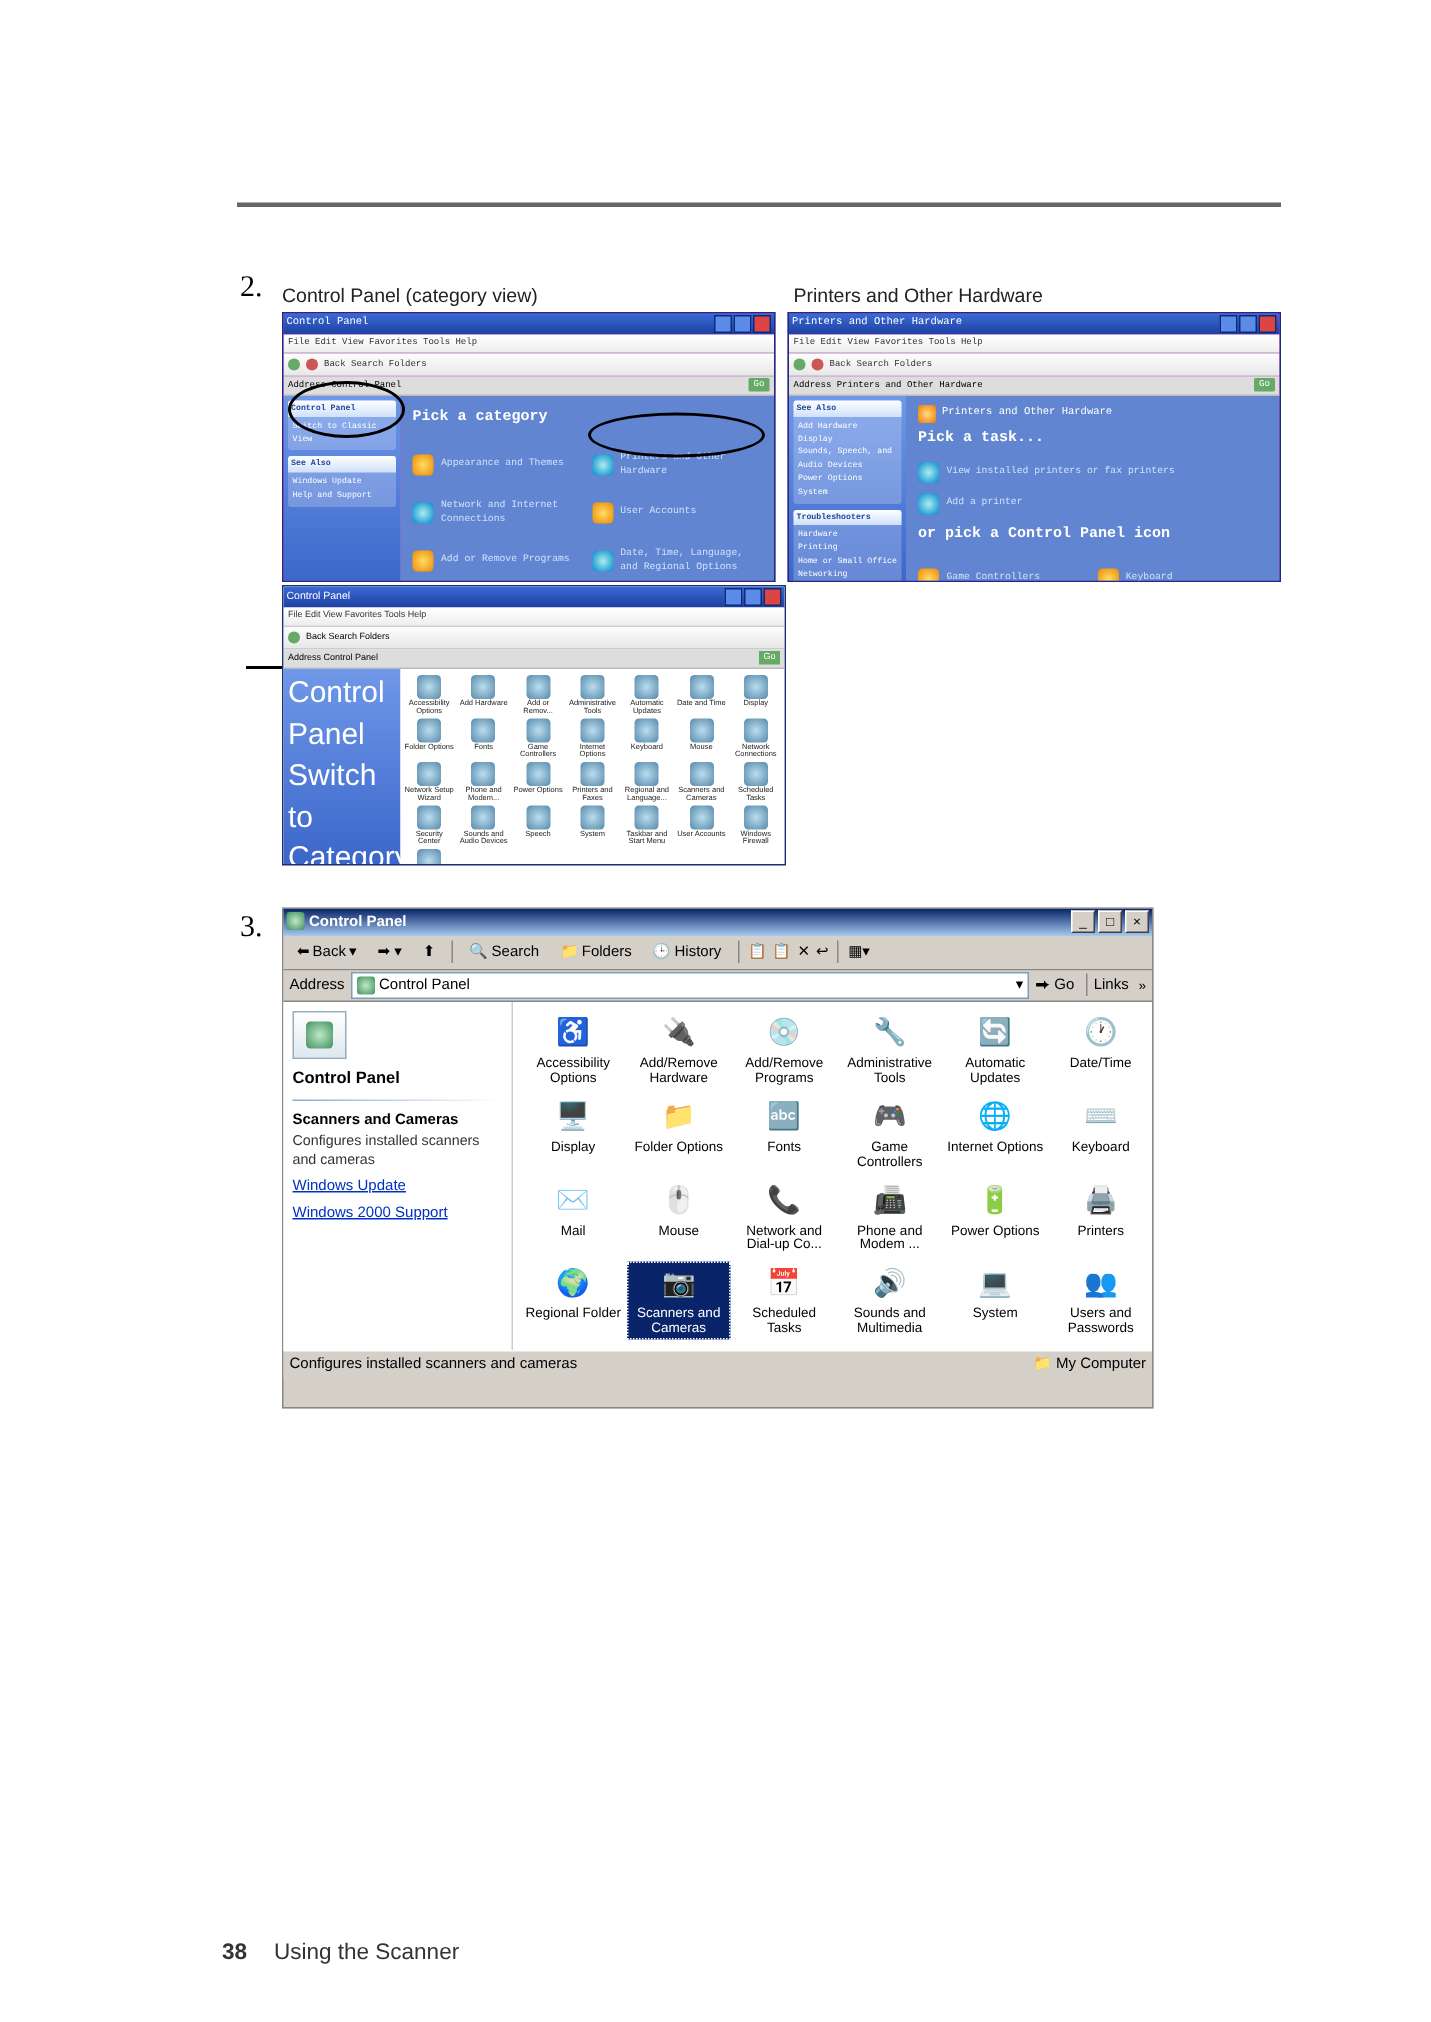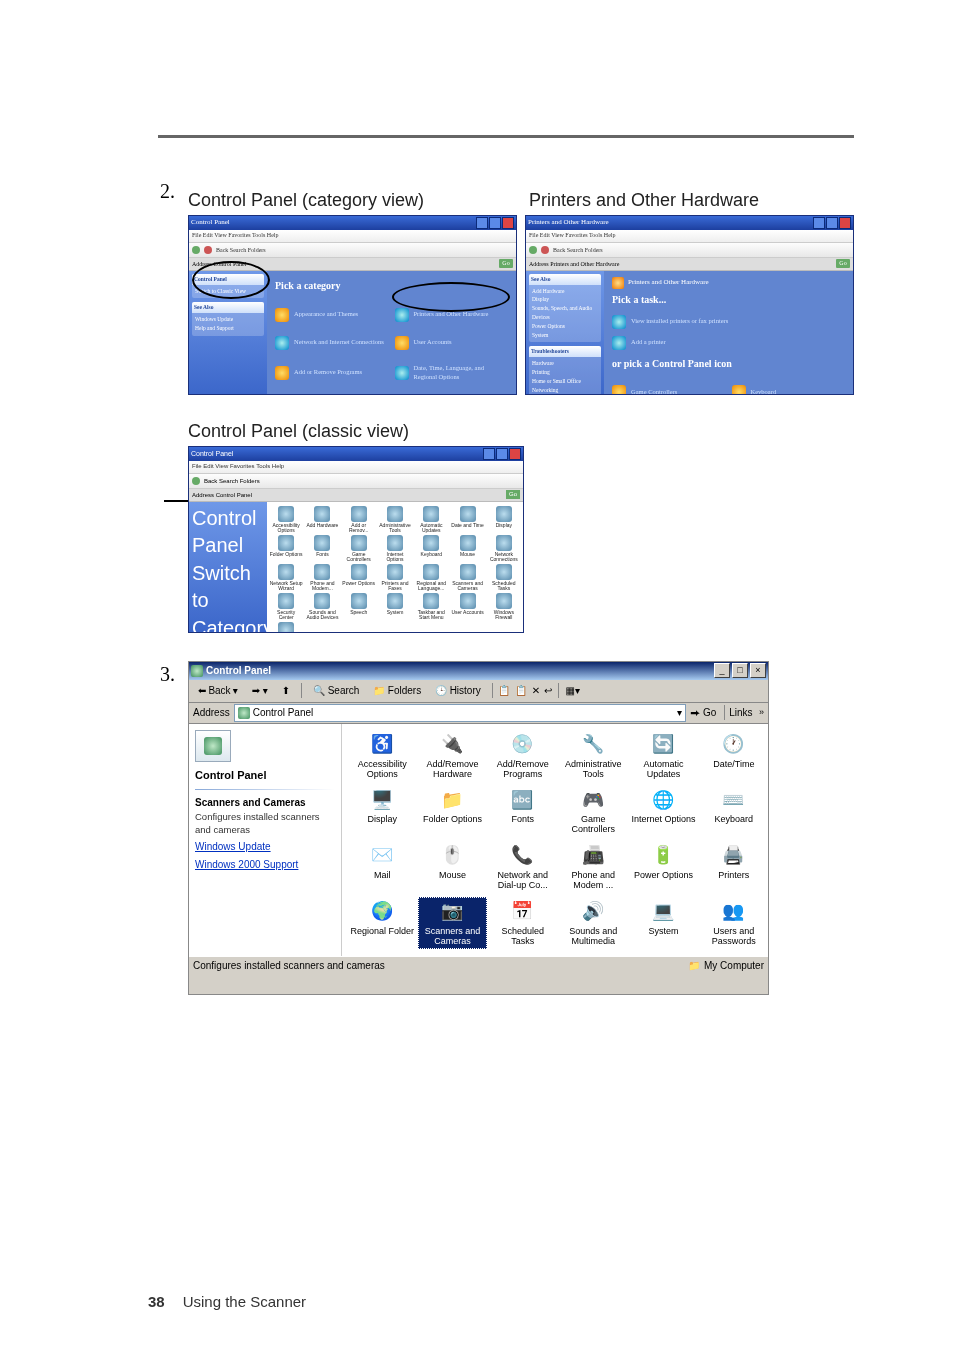--- a/index.html
+++ b/index.html
@@ -1,26 +1,26 @@
 <!DOCTYPE html>
 <html><head>
 <meta charset="utf-8">
 <style>
 body{margin:0;background:#fff;font-family:"Times New Roman",serif;color:#000;width:954px}
 .page{padding:135px 100px 0 158px;box-sizing:border-box}
 .hr{height:3px;background:#666;margin-bottom:40px}
 ol.steps{margin:0;padding:0;list-style:none}
 ol.steps>li{margin-bottom:28px;font-size:20px;line-height:1.38;position:relative;padding-left:30px;font-family:"Times New Roman",serif}
 ol.steps>li .num{position:absolute;left:2px}
-.caption{font-family:Arial,Helvetica,sans-serif;font-size:18px;color:#222;margin:10px 0 2px}
+.caption{font-family:Arial,Helvetica,sans-serif;font-size:13px;color:#222;margin:10px 0 2px}
 .caps{display:flex;gap:0}
 .caps .col1{width:341px}
 .caps .col2{flex:1}
 .cols{display:flex;gap:8px}
-.shot{border:1px solid #1a2f7a;background:#d946ef;width:334px;height:178px;position:relative;overflow:hidden;font-family:Liberation Serif, serif}
+.shot{border:1px solid #1a2f7a;background:#d946ef;width:334px;height:178px;position:relative;overflow:hidden;font-family:Liberation Mono, monospace}
 .shot.right{width:334px}
 .shot .titlebar{height:14px;background:linear-gradient(#3a6bd7,#1d3f9f);display:flex;align-items:center;color:#fff;font-size:7px;padding:0 2px;justify-content:space-between}
 .shot .titlebar .btns{display:flex;gap:1px}
 .shot .titlebar .btn{width:10px;height:10px;background:#5b8ae8;border:1px solid #0b2a7a;display:inline-block}
 .shot .titlebar .btn.c{background:#d44}
 .shot .menubar{height:10px;background:linear-gradient(#fff,#eee);font-size:6px;color:#333;padding:1px 3px;border-bottom:1px solid #ccc}
 .shot .toolbar{height:14px;background:linear-gradient(#fdfdfd,#e8e8e8);font-size:6px;color:#333;display:flex;align-items:center;gap:4px;padding:0 3px;border-bottom:1px solid #ccc}
 .shot .toolbar .dot{width:8px;height:8px;border-radius:50%;background:#6a6}
 .shot .toolbar .dot.b{background:#c55}
 .shot .addr{height:12px;background:#ddd;font-size:6px;display:flex;align-items:center;padding:0 3px;gap:3px;border-bottom:1px solid #bbb}
@@ -218,21 +218,20 @@
                         <span class="ci"></span>
                         <span>Keyboard</span>
                       </div>
 
           </div>
         </div>
       </div>
     </div>
   </div>
 
-  <div class="caption" style="margin-top:24px">Control Panel (classic view)</div>
   <div class="bigwrap" style="position:relative">
     <div class="arrow"></div>
 
     <div class="shot2">
       <div class="titlebar" style="height:14px;background:linear-gradient(#3a6bd7,#1d3f9f);display:flex;align-items:center;color:#fff;font-size:7px;padding:0 2px;justify-content:space-between">
                   <span>Control Panel</span>
                   <span class="btns" style="display:flex;gap:1px">
                     <span class="btn" style="width:10px;height:10px;background:#5b8ae8;border:1px solid #0b2a7a"></span>
                     <span class="btn" style="width:10px;height:10px;background:#5b8ae8;border:1px solid #0b2a7a"></span>
                     <span class="btn" style="width:10px;height:10px;background:#d44;border:1px solid #0b2a7a"></span>

